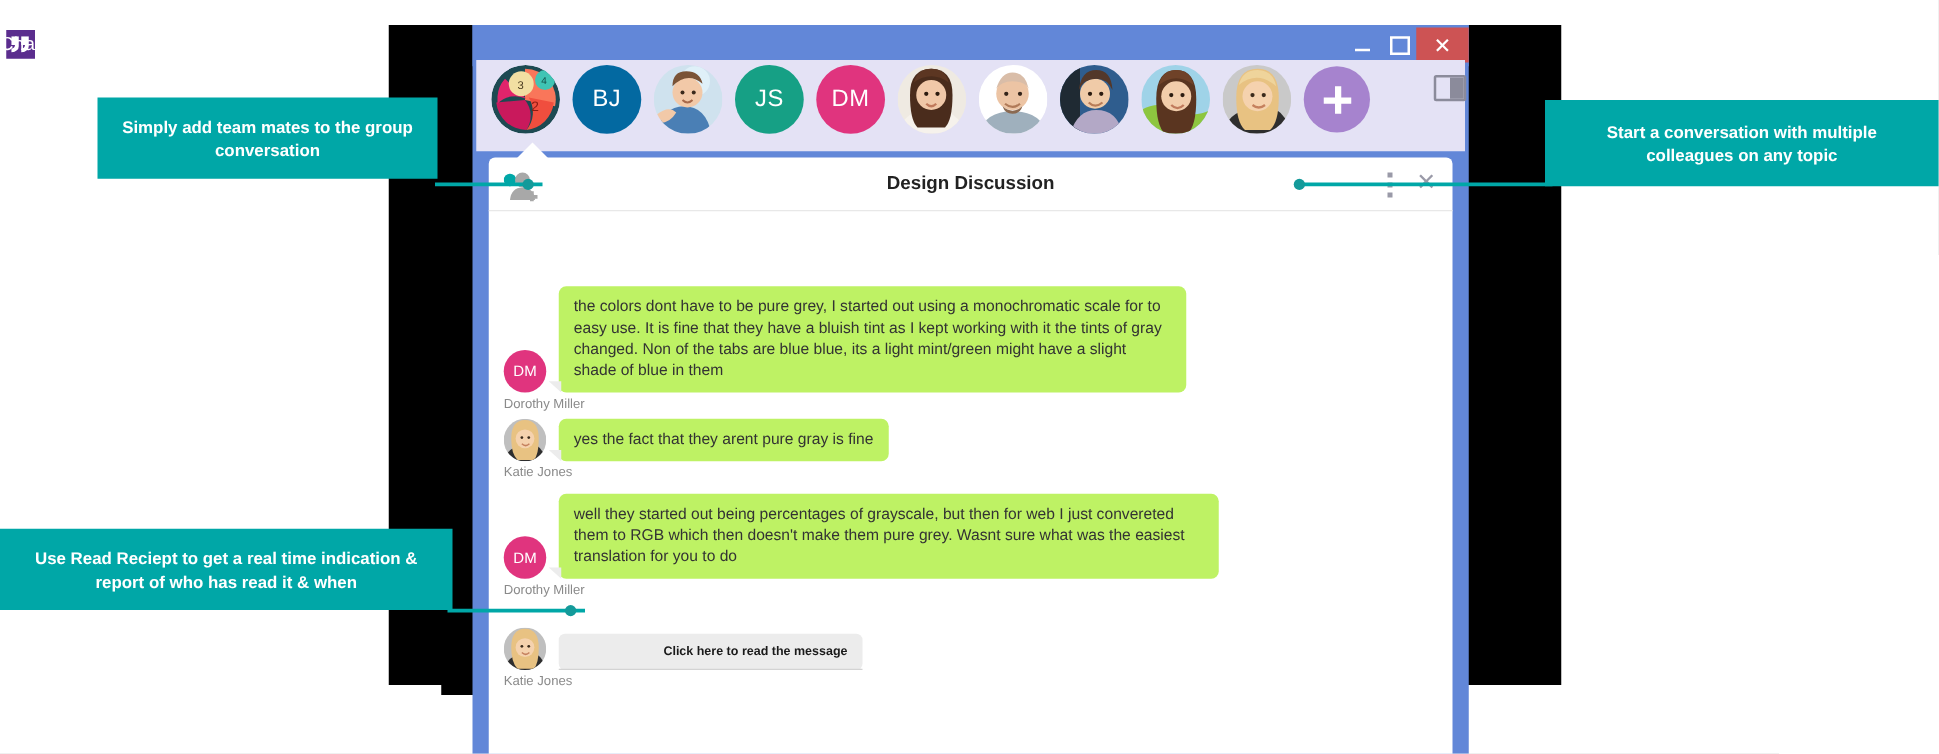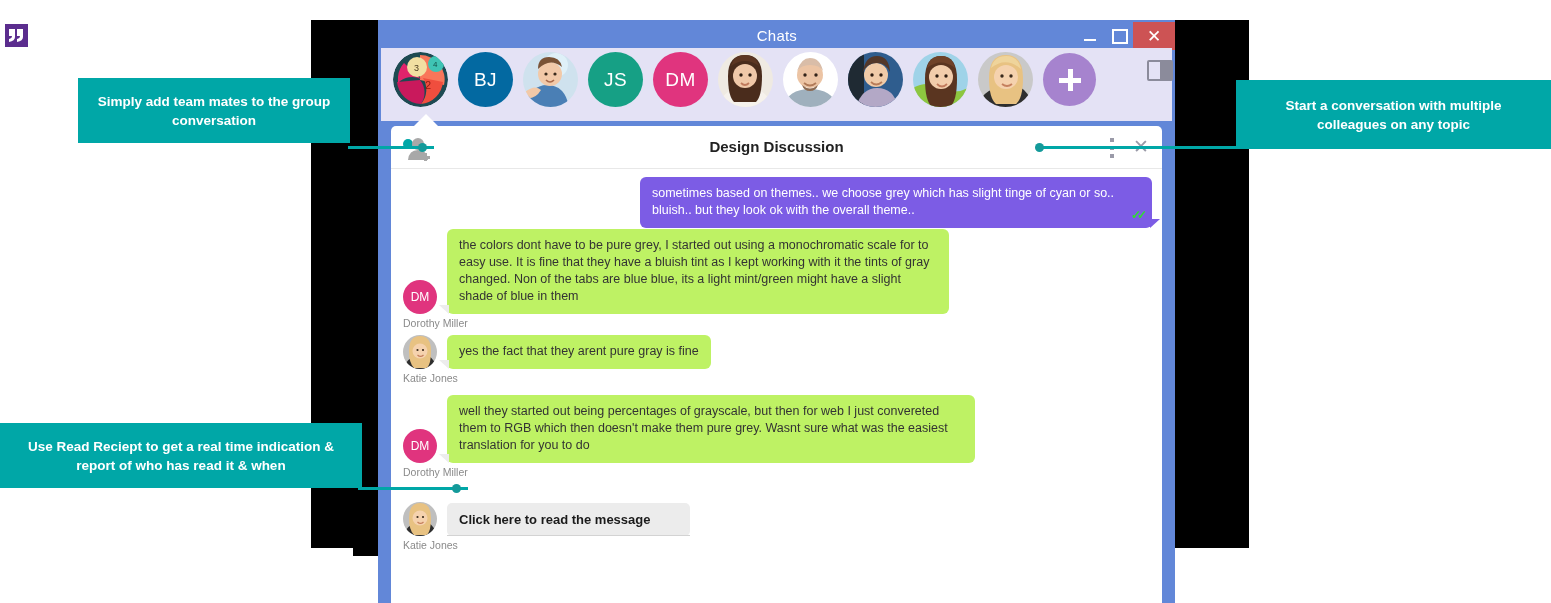--- a/index.html
+++ b/index.html
@@ -11,21 +11,21 @@
   #bd-main{left:311px;top:20px;width:938px;height:528px;}
   #bd-left-tail{left:353px;top:548px;width:46px;height:8px;}
 
   
   #window{position:absolute;left:378px;top:20px;width:797px;height:583px;
           background:#6287d8;box-shadow:0 0 0 0 transparent;}
   #titlebar{position:absolute;left:0;top:0;width:797px;height:33px;background:#6287d8;}
   #app-icon{position:absolute;left:5px;top:24px;width:23px;height:23px;
             background:#5b2d8e;display:flex;align-items:center;justify-content:center;}
   #app-icon svg{display:block;}
-  #title-text{position:absolute;left:0;top:27px;width:797px;text-align:right;
+  #title-text{position:absolute;left:0;top:27px;width:797px;text-align:left;
               color:#ffffff;font-size:15px;letter-spacing:.2px;}
   .wbtn{position:absolute;top:22px;height:28px;display:flex;align-items:center;
         justify-content:center;cursor:default;}
   #btn-min{left:1075px;width:30px;}
   #btn-max{left:1105px;width:30px;}
   #btn-close{left:1133px;width:42px;background:#cd5354;}
   #btn-min i{display:block;width:12px;height:2px;background:#fff;margin-top:8px;}
   #btn-max i{display:block;width:12px;height:11px;border:2px solid #fff;}
   #btn-close i{display:block;color:#fff;font-size:17px;line-height:17px;font-style:normal;}
 
@@ -76,22 +76,22 @@
             border-left:10px solid #7c5ce5;border-bottom:9px solid transparent;}
   .tail-in{position:absolute;left:-8px;bottom:0;width:0;height:0;
            border-right:10px solid #ececec;border-bottom:9px solid transparent;}
   .ticks{position:absolute;right:9px;bottom:4px;color:#2ee02e;font-size:12px;
          letter-spacing:-4px;font-weight:bold;}
   .sender{font-size:10.5px;color:#8a8a8a;margin-top:3px;}
   .mav{width:34px;height:34px;border-radius:50%;overflow:hidden;position:relative;}
   .mav.ini{background:#e0347e;display:flex;align-items:center;justify-content:center;
            color:#fff;font-size:12px;}
   .mav svg{display:block;width:34px;height:34px;}
-  #rr-title{padding:9px 12px 8px 12px;font-size:13px;font-weight:bold;color:#1a1a1a;
-            border-bottom:1px solid #d3d3d3;}
+  #rr-title{padding:9px 12px 8px 12px;font-size:10px;font-weight:bold;color:#1a1a1a;
+            border-bottom:1px solid #d3d3d3;text-align:right;}
   #rr-body{padding:9px 12px 11px 12px;font-size:11.5px;line-height:17px;color:#8d8d8d;
            font-style:italic;}
 
   
   .callout{position:absolute;background:#00a7a7;color:#fff;display:flex;
            align-items:center;justify-content:center;text-align:center;
            font-weight:bold;font-size:13.5px;line-height:19px;padding:0 14px;
            box-sizing:border-box;}
   #co1{left:78px;top:78px;width:272px;height:65px;}
   #co2{left:1236px;top:80px;width:315px;height:69px;}
@@ -270,27 +270,20 @@
     <div id="hdr-dots">
       <span></span>
       <span></span>
       <span></span>
     </div>
     <div id="hdr-close">✕</div>
   </div>
 
   <div id="msgs">
 
-    <div class="row" style="left:249px;top:8px;width:512px;">
-      <div class="bub out">
-        <span>sometimes based on themes.. we choose grey which has slight tinge of cyan or so.. bluish.. but they look ok with the overall theme..</span>
-        <span class="ticks">✓✓</span>
-        <span class="tail-out"></span>
-      </div>
-    </div>
 
     <div class="row" style="left:12px;top:60px;width:570px;">
       <div style="display:flex;align-items:flex-end;gap:10px;">
         <div class="mav ini">
           <span>DM</span>
         </div>
         <div class="bub in" style="width:478px;">
           <span>the colors dont have to be pure grey, I started out using a monochromatic scale for to easy use. It is fine that they have a bluish tint as I kept working with it the tints of gray changed. Non of the tabs are blue blue, its a light mint/green might have a slight shade of blue in them</span>
           <span class="tail-in"></span>
         </div>

